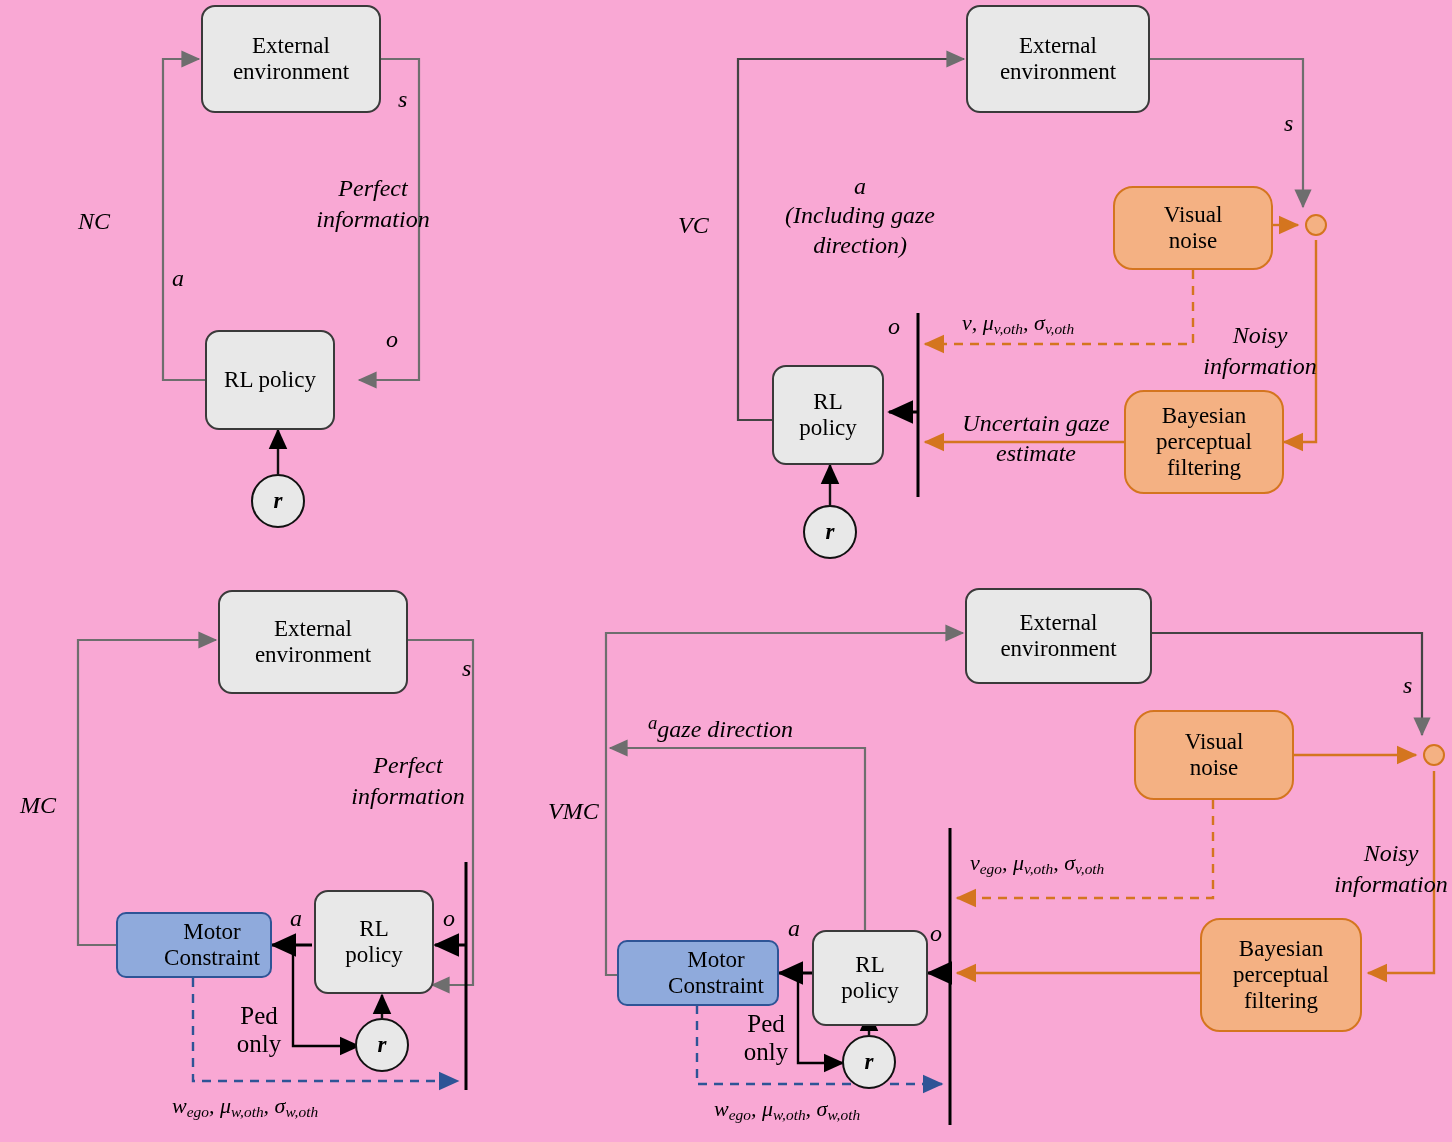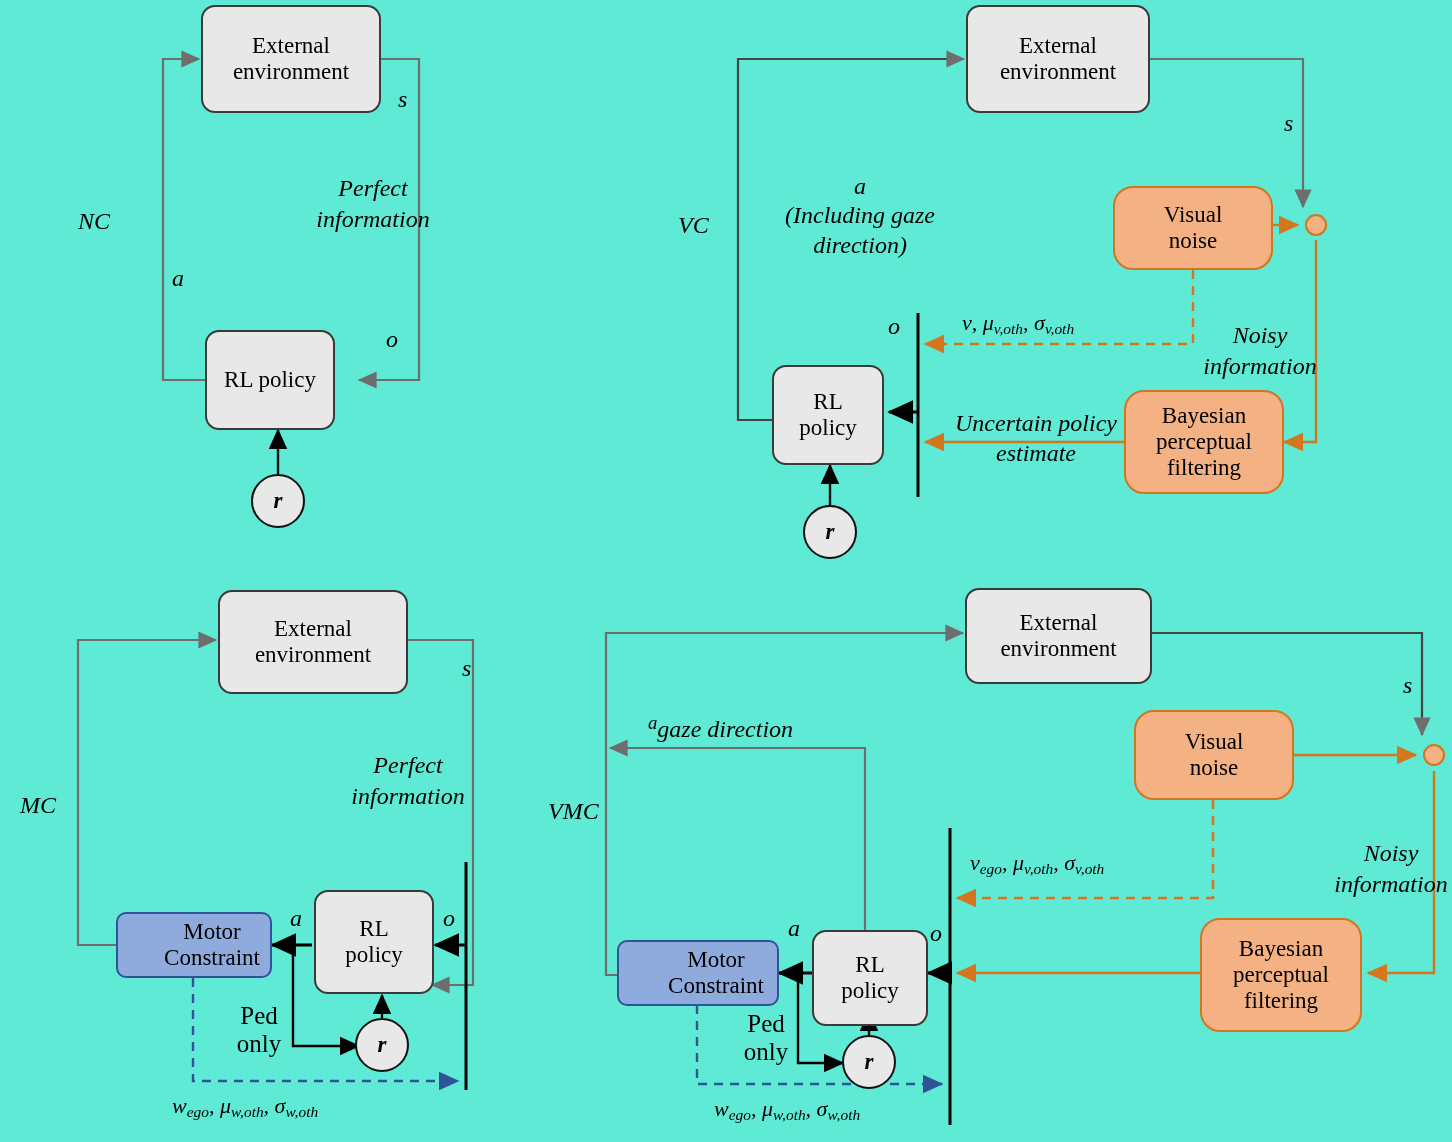--- a/index.html
+++ b/index.html
@@ -1,17 +1,17 @@
 <!DOCTYPE html>
 <html><head>
 <meta charset="utf-8">
 <style>
   html,body{margin:0;padding:0;background:#fff;}
   body{width:1452px;height:1142px;font-family:"Liberation Serif",serif;}
-  #stage{position:relative;width:1452px;height:1142px;overflow:hidden;background:#5eead4;}
+  #stage{position:relative;width:1452px;height:1142px;overflow:hidden;background:#f9a8d4;}
   svg.layer{position:absolute;left:0;top:0;width:1452px;height:1142px;}
   .node{position:absolute;box-sizing:border-box;display:flex;align-items:center;justify-content:center;text-align:center;line-height:1.12;}
   .node span{display:block;}
   .box-grey{background:#E8E8E8;border:2.5px solid #3A3A3A;border-radius:14px;font-size:23px;color:#000;}
   .box-orange{background:#F4B183;border:2.5px solid #D4751F;border-radius:20px;font-size:23px;color:#000;}
   .box-blue{background:#8FAADC;border:2.5px solid #2E5496;border-radius:10px;font-size:23px;color:#000;padding-left:36px;}
   .circ{background:#E8E8E8;border:2.5px solid #111;border-radius:50%;font-style:italic;font-weight:bold;font-size:23px;}
   .circ-orange{background:#F4B183;border:2.2px solid #D4751F;border-radius:50%;}
   .lbl{position:absolute;font-style:italic;color:#000;white-space:nowrap;}
   .lbl.ctr{text-align:center;}
@@ -194,21 +194,21 @@
   <div class="lbl lbl-sm" style="left:962px;top:310px;">
     <span class="lbl-it">ν</span><span>, </span><span class="lbl-it">μ</span><span class="sub">v,oth</span><span>, </span><span class="lbl-it">σ</span><span class="sub">v,oth</span>
   </div>
 
   <div class="lbl lbl-md ctr" style="left:1190px;top:320px;width:140px;line-height:1.3;">
     <div>Noisy</div>
     <div>information</div>
   </div>
 
   <div class="lbl lbl-md ctr" style="left:938px;top:408px;width:196px;line-height:1.26;">
-    <div>Uncertain policy</div>
+    <div>Uncertain gaze</div>
     <div>estimate</div>
   </div>
 
   <div class="node box-grey" style="left:218px;top:590px;width:190px;height:104px;">
     <span>
       <span>External</span>
       <span>environment</span>
     </span>
   </div>
 

